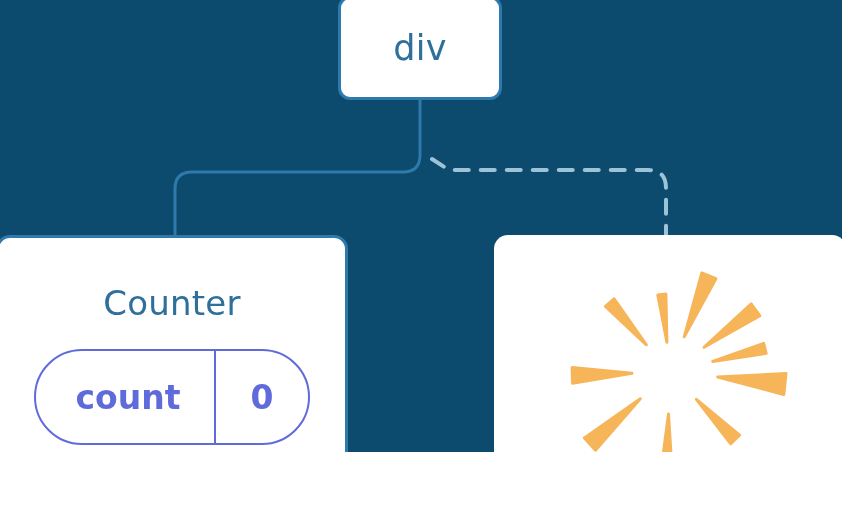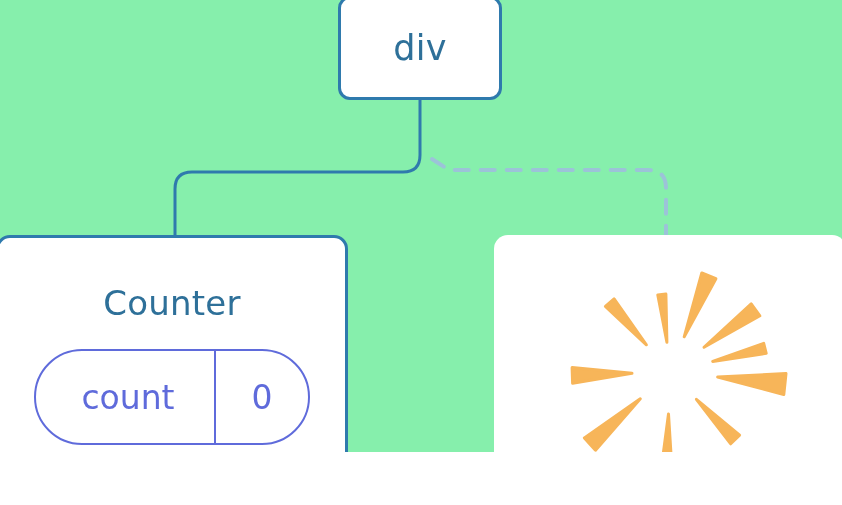--- a/index.html
+++ b/index.html
@@ -10,21 +10,21 @@
   body {
     width: 842px;
     height: 505px;
     overflow: hidden;
     font-family: "DejaVu Sans", "Liberation Sans", sans-serif;
   }
   #stage {
     position: relative;
     width: 842px;
     height: 452px;
-    background: #86efac;
+    background: #0c4a6e;
     overflow: hidden;
   }
 
   
   #connectors {
     position: absolute;
     left: 0;
     top: 0;
     width: 842px;
     height: 505px;
@@ -93,20 +93,21 @@
     box-sizing: border-box;
   }
   .state-pill .pill-key,
   .state-pill .pill-val {
     display: flex;
     align-items: center;
     justify-content: center;
     color: #5f6bdb;
     font-size: 33px;
     line-height: 1;
+    font-weight: bold;
   }
   .state-pill .pill-key {
     width: 172px;
     padding-left: 6px;
   }
   .state-pill .pill-val {
     width: 92px;
     border-left: 2px solid #5f6bdb;
   }
 

